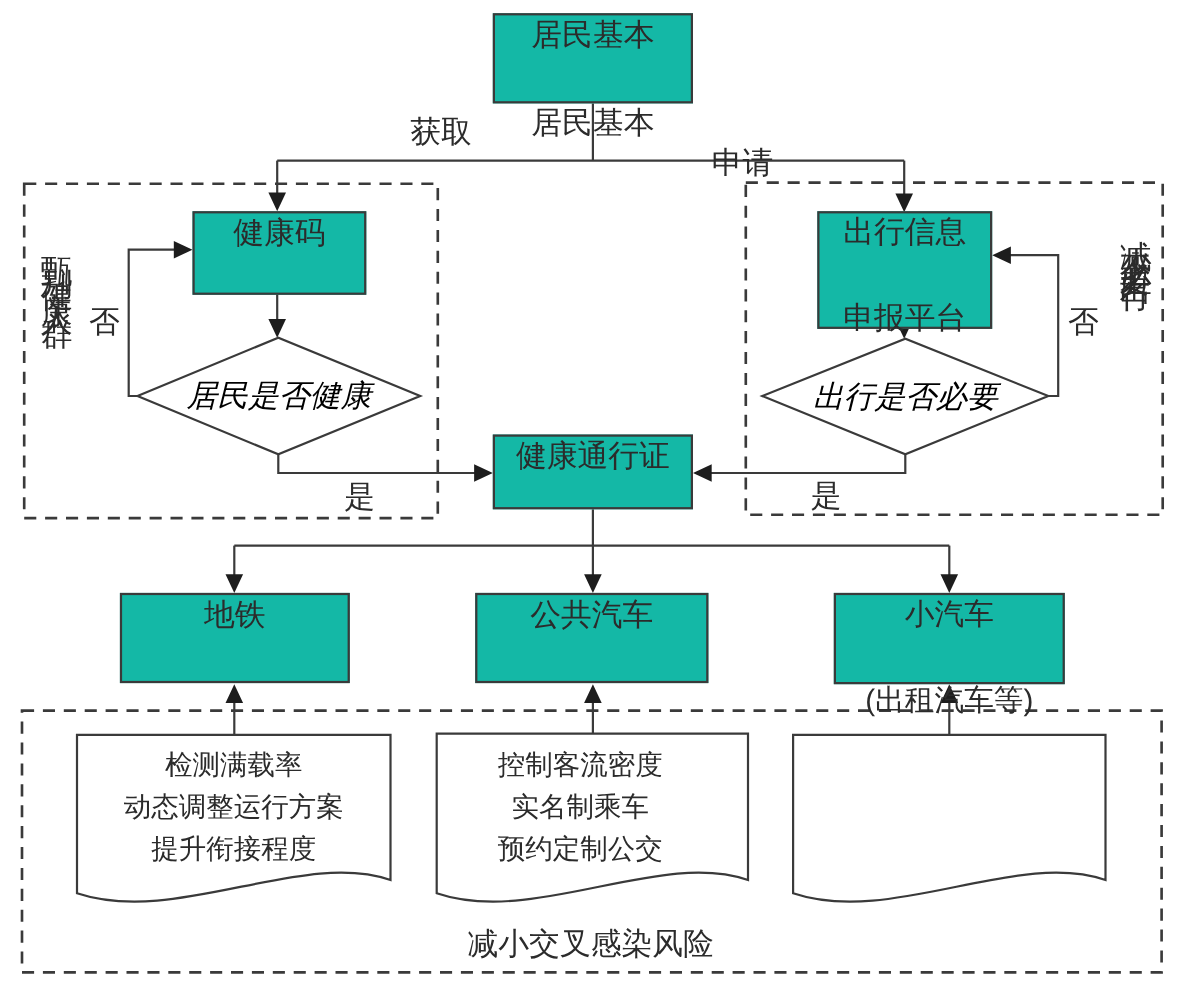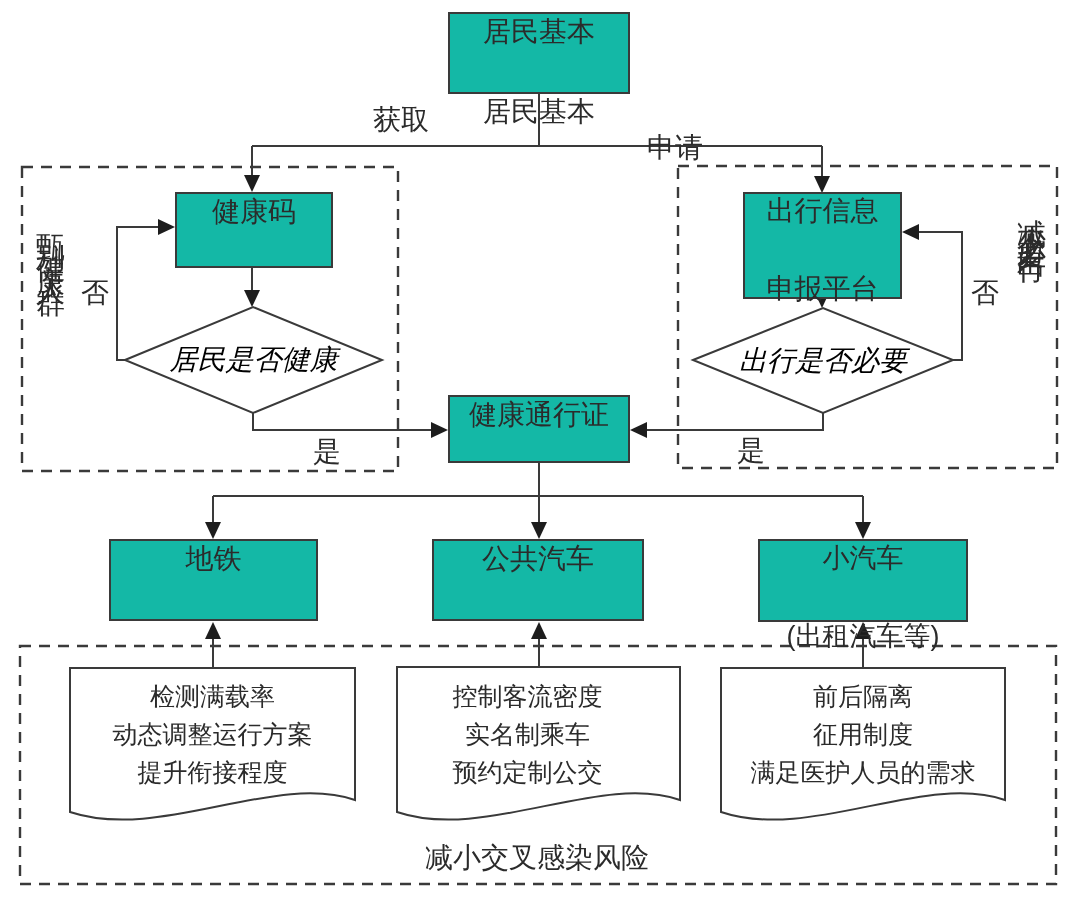--- a/index.html
+++ b/index.html
@@ -177,21 +177,16 @@
   <div class="doctext" style="left:70px;top:677px;width:285px;">
     <div>检测满载率</div>
     <div>动态调整运行方案</div>
     <div>提升衔接程度</div>
   </div>
   <div class="doctext" style="left:397px;top:677px;width:261px;">
     <div>控制客流密度</div>
     <div>实名制乘车</div>
     <div>预约定制公交</div>
   </div>
-  <div class="doctext" style="left:721px;top:677px;width:284px;">
-    <div>前后隔离</div>
-    <div>征用制度</div>
-    <div>满足医护人员的需求</div>
-  </div>
 
   <div class="lbl" style="left:537px;top:858px;">减小交叉感染风险</div>
 
 </div>
 
 </body></html>

